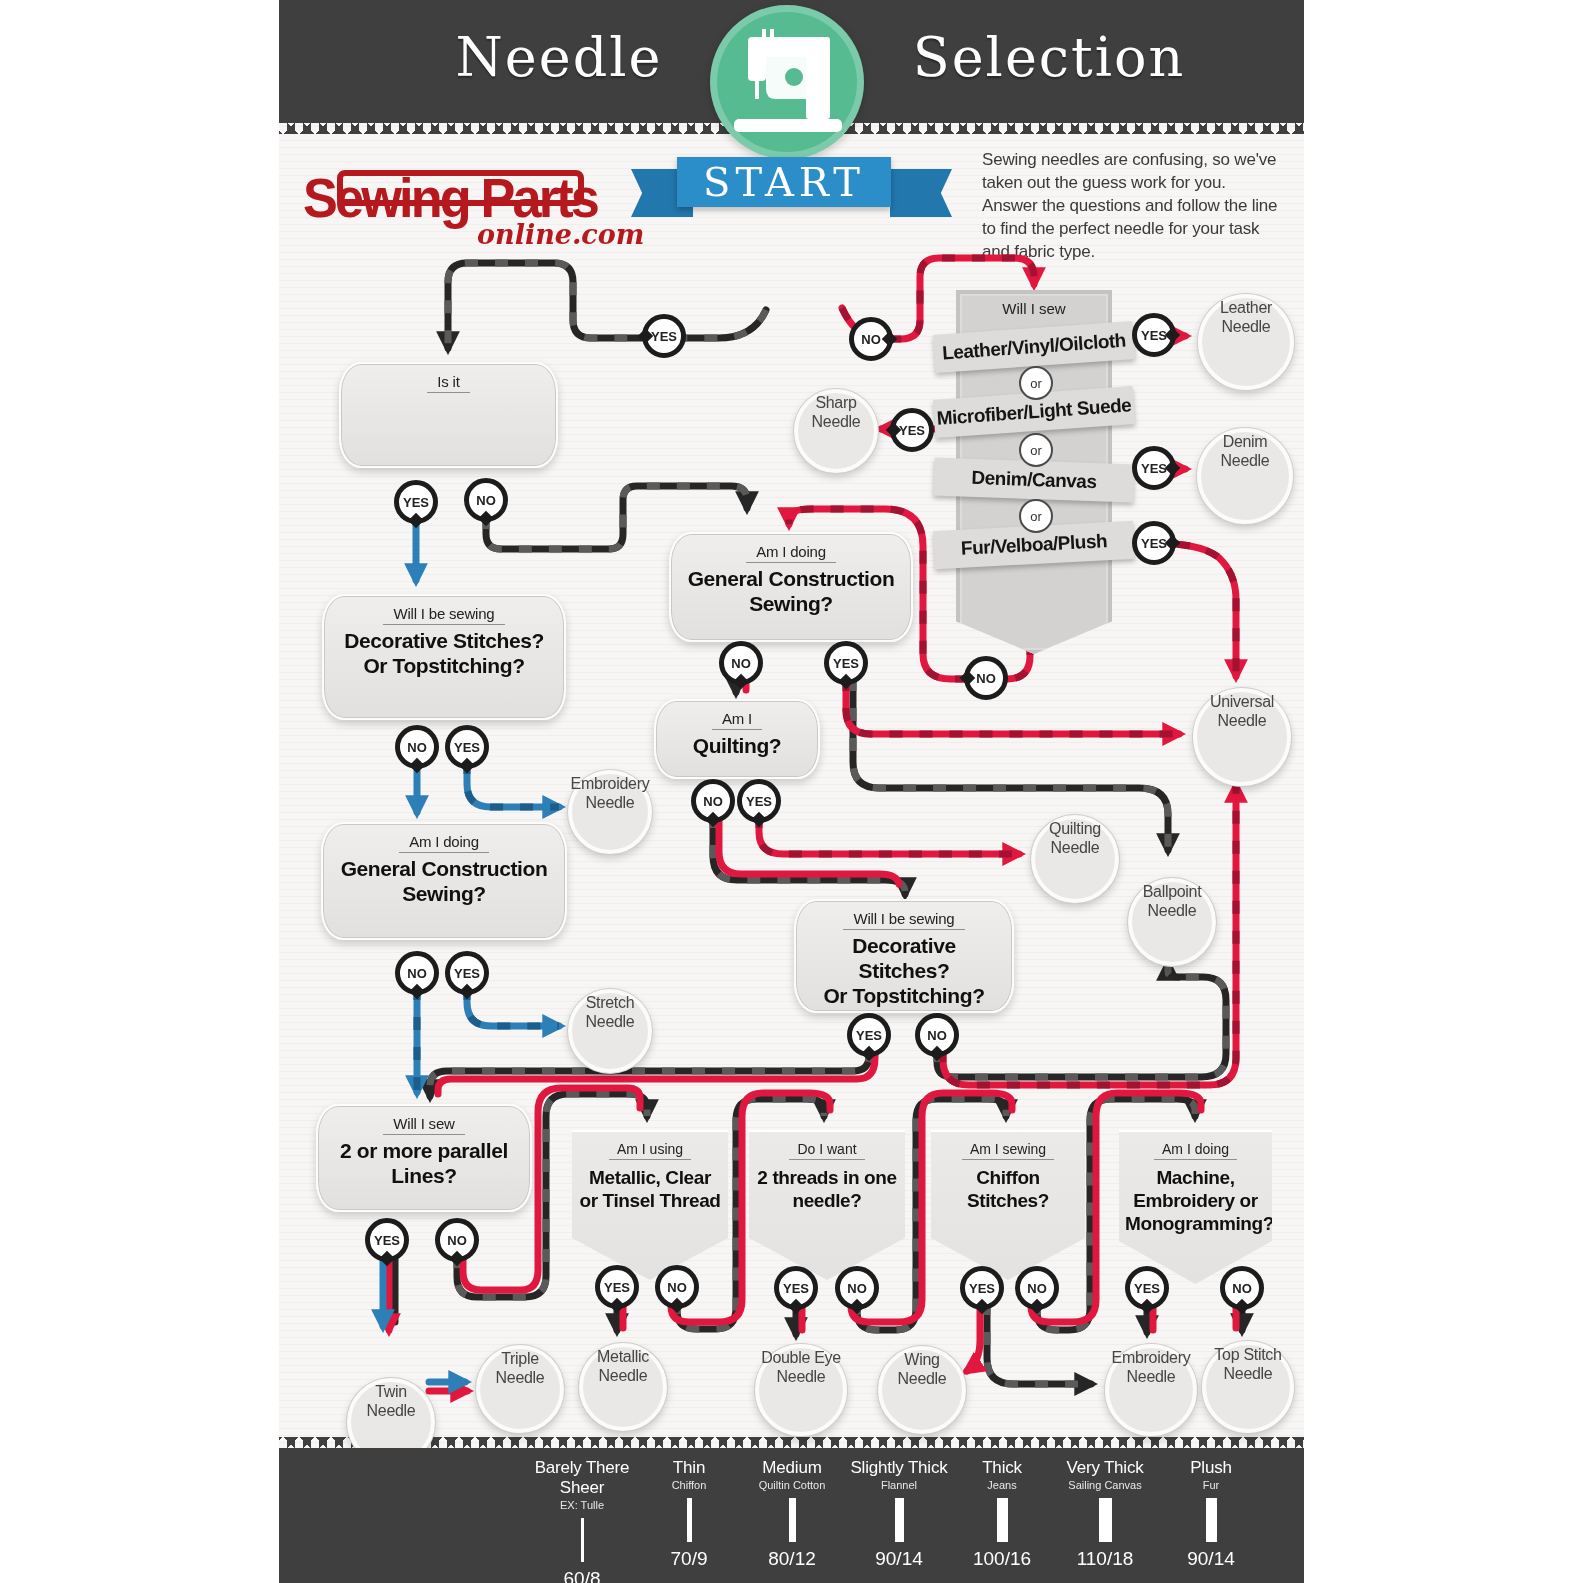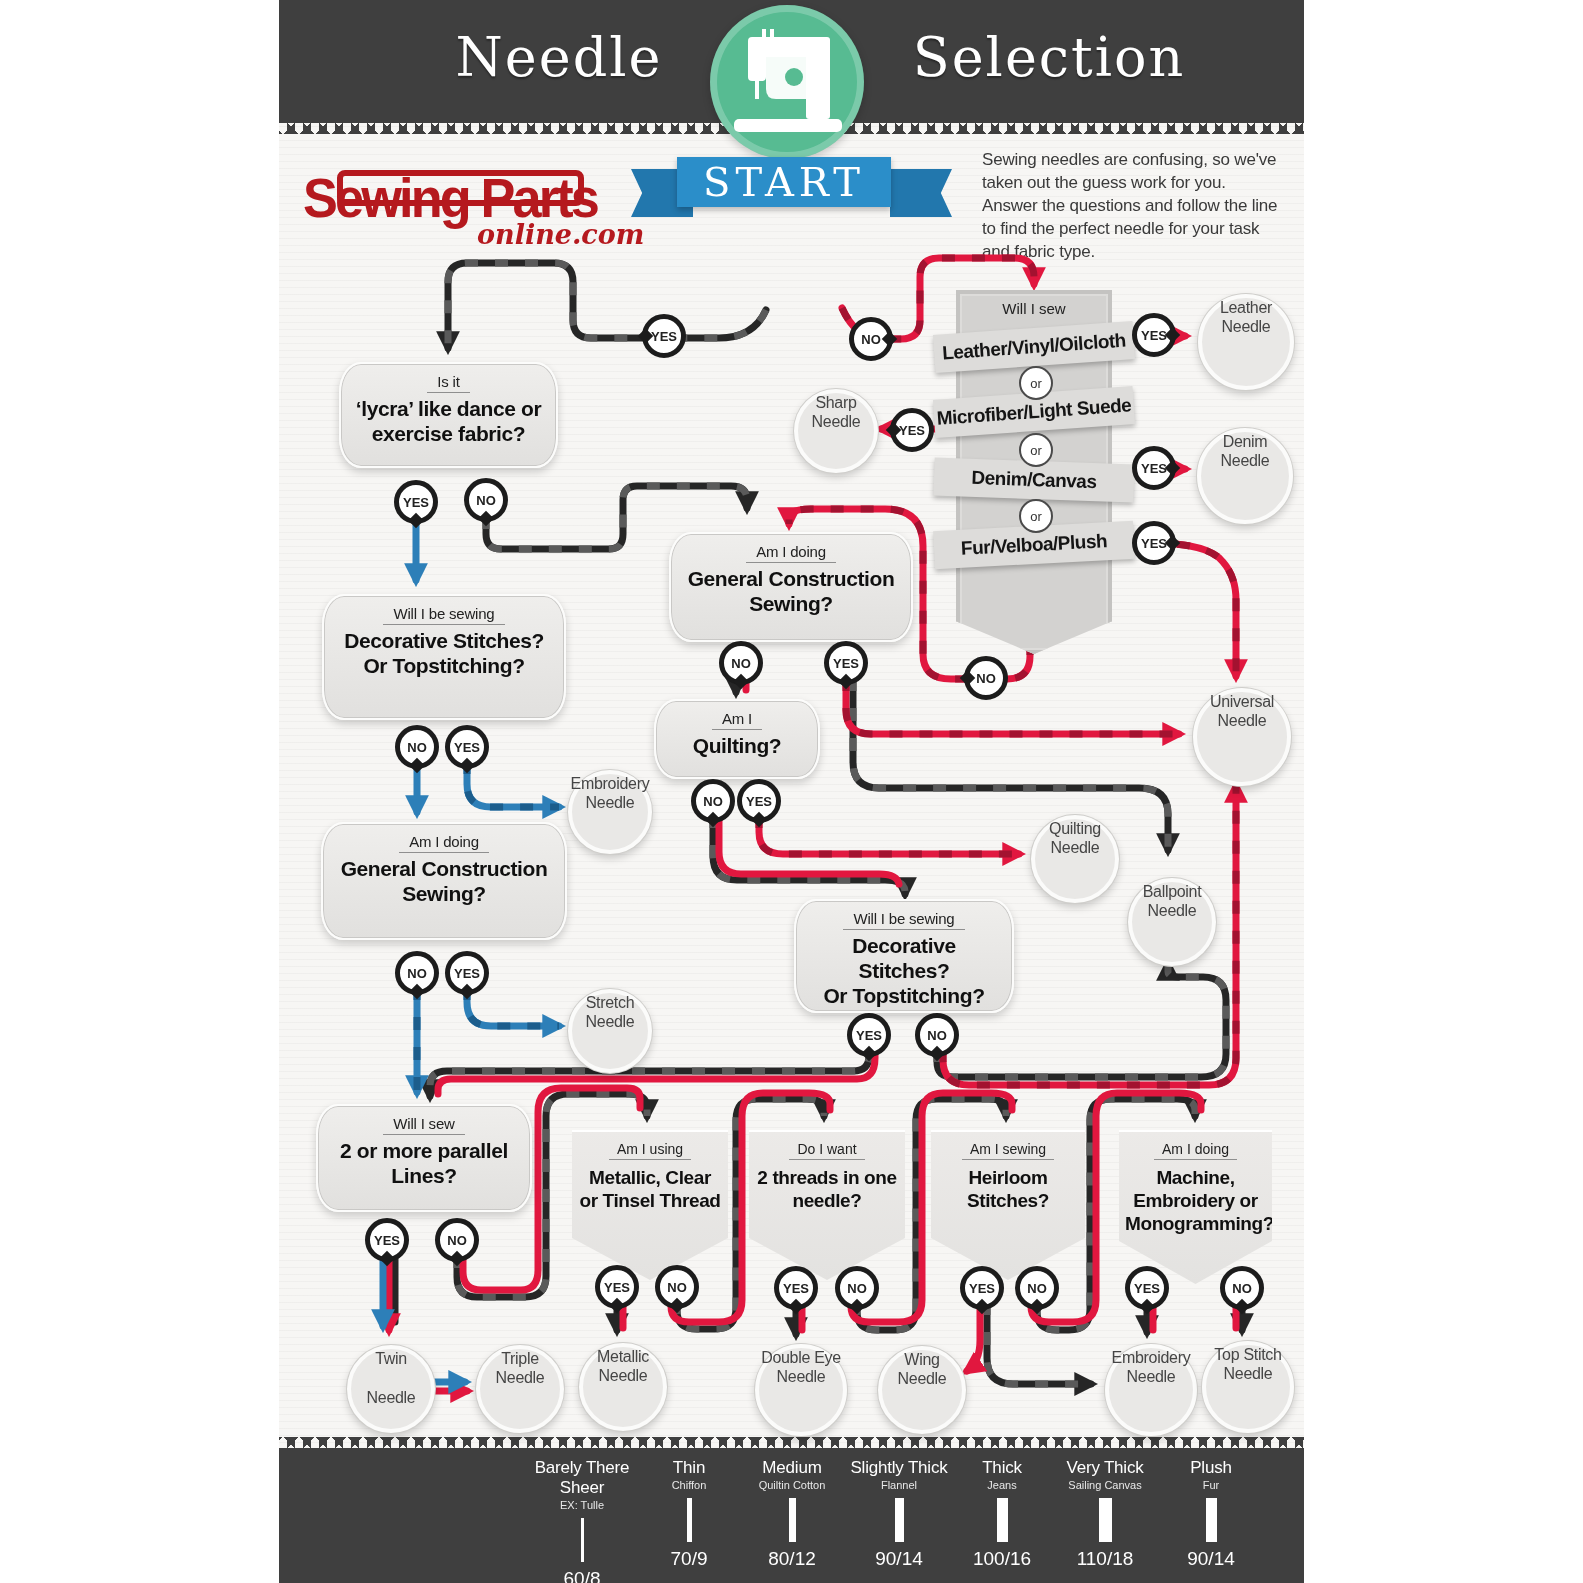--- a/index.html
+++ b/index.html
@@ -193,21 +193,20 @@
       <path class="du" d="M188,987 V1002 Q188,1026 212,1026 H280"></path>
       <path class="lu" d="M138,987 V1092" marker-end="url(#aU)"></path>
       <path class="du" d="M138,987 V1092"></path>
       <path class="lu" d="M104,1254 V1326" marker-end="url(#aU)"></path>
       <path class="lu" d="M150,1382 H186" marker-end="url(#aU)"></path>
     </g>
   </svg>
 
   <div class="qnode" style="left:60px;top:362px;width:215px;height:102px;">
     <div class="qlabel">Is it</div>
-    <div class="qtext">‘lycra’ like dance or exercise fabric?</div>
   </div>
   <div class="qnode" style="left:43px;top:594px;width:240px;height:122px;">
     <div class="qlabel">Will I be sewing</div>
     <div class="qtext"><span>Decorative Stitches?</span><br><span>Or Topstitching?</span></div>
   </div>
   <div class="qnode" style="left:42px;top:822px;width:242px;height:114px;">
     <div class="qlabel">Am I doing</div>
     <div class="qtext">General Construction Sewing?</div>
   </div>
   <div class="qnode" style="left:390px;top:532px;width:240px;height:106px;">
@@ -240,21 +239,21 @@
   <div class="pennant" style="left:293px;top:1130px;width:156px;height:148px;">
     <div class="plabel">Am I using</div>
     <div class="ptext">Metallic, Clear or Tinsel Thread</div>
   </div>
   <div class="pennant" style="left:470px;top:1130px;width:156px;height:148px;">
     <div class="plabel">Do I want</div>
     <div class="ptext">2 threads in one needle?</div>
   </div>
   <div class="pennant" style="left:652px;top:1130px;width:154px;height:148px;">
     <div class="plabel">Am I sewing</div>
-    <div class="ptext">Heirloom Stitches?</div>
+    <div class="ptext">Chiffon Stitches?</div>
   </div>
   <div class="pennant" style="left:840px;top:1130px;width:153px;height:152px;">
     <div class="plabel">Am I doing</div>
     <div class="ptext">Machine, Embroidery or Monogramming?</div>
   </div>
 
   <div class="needle" style="left:919px;top:294px;width:88px;height:88px;">
         <span>Leather</span>
         <span>Needle</span>
       </div>
@@ -279,21 +278,21 @@
         <span>Needle</span>
       </div>
   <div class="needle" style="left:289px;top:770px;width:76px;height:76px;">
         <span>Embroidery</span>
         <span>Needle</span>
       </div>
   <div class="needle" style="left:289px;top:989px;width:76px;height:76px;">
         <span>Stretch</span>
         <span>Needle</span>
       </div>
-  <div class="needle" style="left:68px;top:1345px;width:80px;height:80px;gap:20px;">
+  <div class="needle" style="left:68px;top:1378px;width:80px;height:80px;">
         <span>Twin</span>
         <span>Needle</span>
       </div>
   <div class="needle" style="left:197px;top:1345px;width:80px;height:80px;">
         <span>Triple</span>
         <span>Needle</span>
       </div>
   <div class="needle" style="left:300px;top:1343px;width:80px;height:80px;">
         <span>Metallic</span>
         <span>Needle</span>

